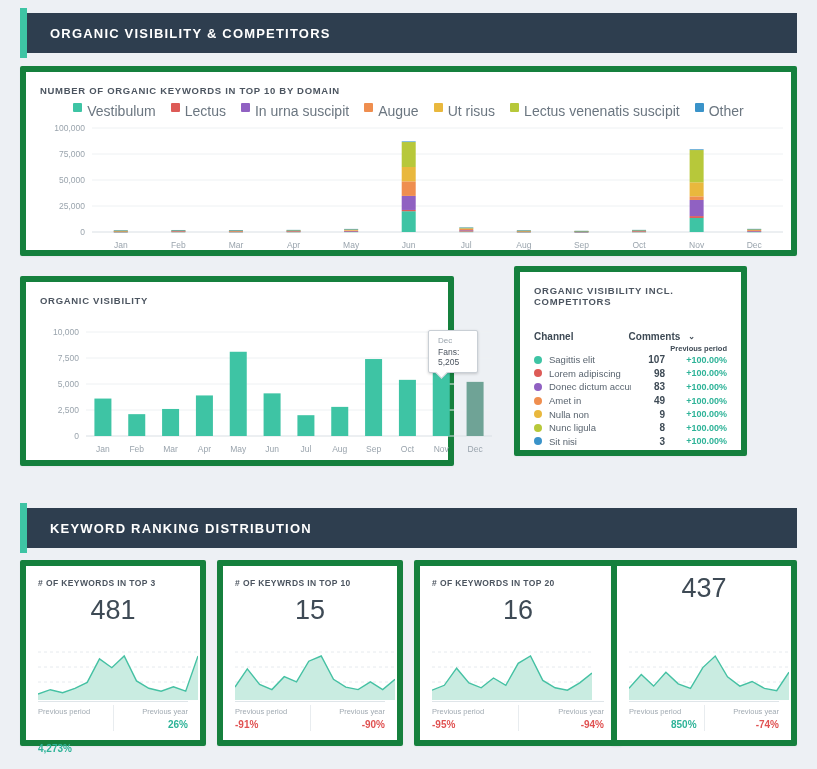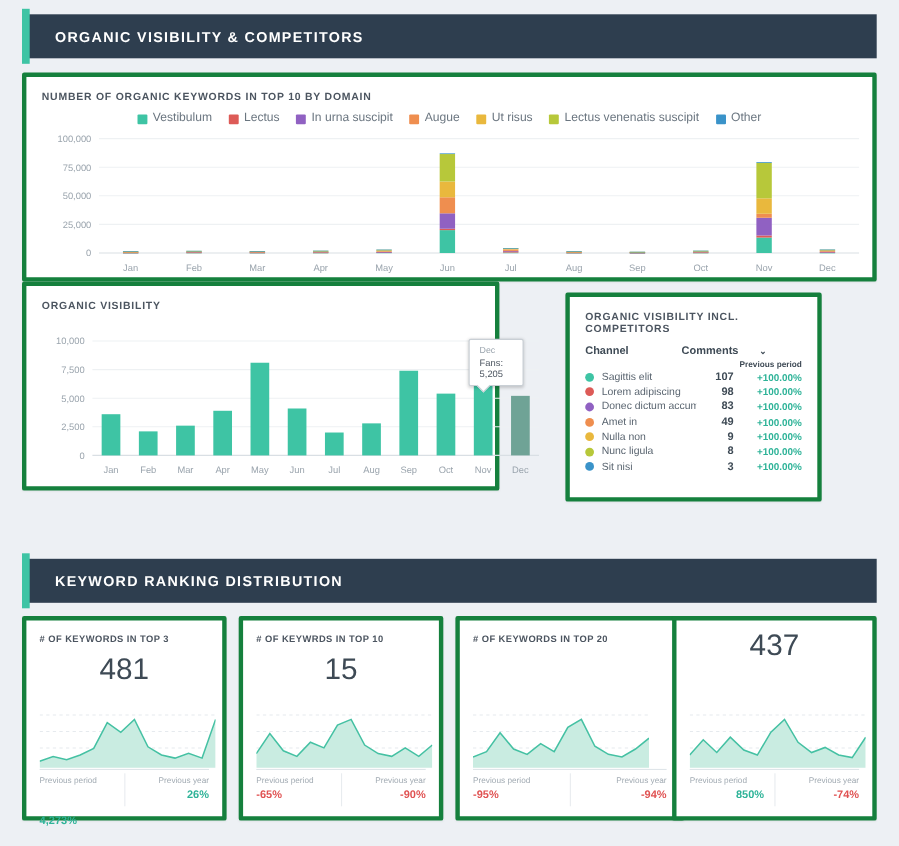--- a/index.html
+++ b/index.html
@@ -1,38 +1,38 @@
 <!DOCTYPE html>
 <html><head>
 <meta charset="utf-8">
 <style>
   *{margin:0;padding:0;box-sizing:border-box}
   html,body{width:817px;height:769px}
   body{background:#edf0f4;font-family:"Liberation Sans",sans-serif;position:relative;overflow:hidden}
   .section-header{position:absolute;left:20px;width:777px;height:40px;background:#2e3e4f;display:flex;align-items:center;padding-left:30px}
   .section-header .accent{position:absolute;left:0;top:-5px;bottom:-5px;width:7px;background:#3ec4a4}
   .section-header h1{color:#ffffff;font-size:13px;font-weight:700;letter-spacing:1.2px}
-  .card{position:absolute;background:#fff;border:4px solid #15803d;border-radius:2px;box-shadow:0 1px 2px rgba(0,0,0,.04)}
+  .card{position:absolute;background:#fff;border:6px solid #15803d;border-radius:2px;box-shadow:0 1px 2px rgba(0,0,0,.04)}
   .card-title{font-size:9.5px;font-weight:700;color:#4c5560;letter-spacing:.7px;padding:13px 14px 0}
   .legend{position:absolute;top:31px;left:0;right:0;display:flex;justify-content:center;gap:15px}
-  .legend-item{display:flex;align-items:flex-end;gap:5px;font-size:11px;color:#6b7680;cursor:pointer}
+  .legend-item{display:flex;align-items:flex-start;gap:5px;font-size:14px;color:#6b7680;cursor:pointer}
   .legend-swatch{width:9px;height:9px;border-radius:1px;display:inline-block}
   .chart1{position:absolute;left:14px;top:48px;width:749px;height:138px}
   .chart2{position:absolute;left:14px;top:40px;width:458px;height:140px}
   svg text{font-family:"Liberation Sans",sans-serif}
   
   .tooltip{position:absolute;left:402px;top:48px;background:#fff;border:1px solid #c9cfd5;border-radius:2px;box-shadow:0 1px 3px rgba(0,0,0,.18);padding:5px 9px;z-index:5;min-width:50px}
   .tooltip:after{content:"";position:absolute;left:8px;bottom:-5px;width:8px;height:8px;background:#fff;border-right:1px solid #c9cfd5;border-bottom:1px solid #c9cfd5;transform:rotate(45deg)}
   .tt-label{font-size:8px;color:#9aa4ad}
   .tt-value{font-size:8.5px;color:#4c5560;margin-top:2px}
   
   .tbl{padding:0 14px}
-  .tbl-head{display:flex;justify-content:space-between;align-items:center;margin-top:9px}
+  .tbl-head{display:flex;justify-content:space-between;align-items:center;margin-top:24px}
   .th-channel{font-size:10px;font-weight:700;color:#3e4a55}
-  .th-comments{font-size:10px;font-weight:700;color:#3e4a55;cursor:pointer;padding-right:32px;display:flex;align-items:center;gap:19px}
+  .th-comments{font-size:10px;font-weight:700;color:#3e4a55;cursor:pointer;padding-right:32px;display:flex;align-items:center;gap:8px}
   .chev{font-size:8px;color:#3e4a55}
   .tbl-sub{text-align:right;font-size:7.5px;font-weight:700;color:#3e4a55;margin-top:2px}
   .trow{display:flex;align-items:center;height:13.6px;font-size:9.5px;color:#5a6570}
   .dot{width:8px;height:8px;border-radius:50%;margin-right:7px;flex:none}
   .tname{flex:1;white-space:nowrap;overflow:hidden}
   .tnum{width:34px;text-align:right;font-weight:700;color:#3e4a55;font-size:10px}
   .tprev{width:62px;text-align:right;font-weight:700;color:#2eb398;font-size:9px}
   
   .kpi-title{font-size:8.5px;font-weight:700;color:#4c5560;letter-spacing:.4px;padding:12px 12px 0;white-space:nowrap}
   .kpi-value{text-align:center;font-size:27px;color:#3e4a55;margin-top:7px;font-weight:400}
@@ -184,21 +184,21 @@
         <rect x="707.2083333333334" y="111.168" width="14" height="0.6" fill="#dd5b57"></rect>
         <rect x="707.2083333333334" y="110.908" width="14" height="0.6" fill="#9061c2"></rect>
         <rect x="707.2083333333334" y="109.972" width="14" height="0.9359999999999999" fill="#ef8e4f"></rect>
         <rect x="707.2083333333334" y="109.452" width="14" height="0.6" fill="#e9b83d"></rect>
         <rect x="707.2083333333334" y="108.984" width="14" height="0.6" fill="#b7c83a"></rect>
         <rect x="707.2083333333334" y="108.8592" width="14" height="0.6" fill="#3a93c9"></rect>
         <text x="714.2083333333334" y="128" text-anchor="middle" font-size="8.5" fill="#9aa4ad">Dec</text>
       </svg></div>
 </div>
 
-<div class="card" style="left:20px;top:256px;width:434px;height:190px">
+<div class="card" style="left:20px;top:276px;width:434px;height:190px">
   <div class="card-title">ORGANIC VISIBILITY</div>
   <div class="chart2" id="chart2"><svg width="458" height="140" viewBox="0 0 458 140">
         <line x1="46" y1="114" x2="452" y2="114" stroke="#d9dfe4" stroke-width="1"></line>
         <text x="39" y="117" text-anchor="end" font-size="8.5" fill="#9aa4ad">0</text>
         <line x1="46" y1="88" x2="452" y2="88" stroke="#eef1f3" stroke-width="1"></line>
         <text x="39" y="91" text-anchor="end" font-size="8.5" fill="#9aa4ad">2,500</text>
         <line x1="46" y1="62" x2="452" y2="62" stroke="#eef1f3" stroke-width="1"></line>
         <text x="39" y="65" text-anchor="end" font-size="8.5" fill="#9aa4ad">5,000</text>
         <line x1="46" y1="36" x2="452" y2="36" stroke="#eef1f3" stroke-width="1"></line>
         <text x="39" y="39" text-anchor="end" font-size="8.5" fill="#9aa4ad">7,500</text>
@@ -328,27 +328,28 @@
         <line x1="0" y1="44" x2="160" y2="44" stroke="#e6eaee" stroke-dasharray="3,3"></line>
         <polygon points="0,62 0.0,49.1 12.3,30.9 24.6,46.5 36.9,51.6 49.2,38.7 61.5,43.9 73.8,23.2 86.2,18.0 98.5,41.3 110.8,49.1 123.1,51.6 135.4,43.9 147.7,51.6 160.0,41.3 160,62" fill="#c9ece1"></polygon>
         <polyline points="0.0,49.1 12.3,30.9 24.6,46.5 36.9,51.6 49.2,38.7 61.5,43.9 73.8,23.2 86.2,18.0 98.5,41.3 110.8,49.1 123.1,51.6 135.4,43.9 147.7,51.6 160.0,41.3" fill="none" stroke="#45c1a3" stroke-width="1.4"></polyline>
       </svg></div>
   <div class="kpi-divider"></div>
   <div class="kpi-labels">
     <span>Previous period</span>
     <span>Previous year</span>
   </div>
   <div class="kpi-changes">
-    <span class="pp-val" style="color: rgb(224, 82, 82);">-65%</span>
+    <span class="pp-val" style="color: rgb(224, 82, 82);">-91%</span>
     <span class="py-val" style="color: rgb(224, 82, 82);">-90%</span>
   </div>
 </div>
 
 <div class="card" style="left:414px;top:560px;width:208px;height:186px">
   <div class="kpi-title"># OF KEYWORDS IN TOP 20</div>
+  <div class="kpi-value">16</div>
   <div class="spark"><svg width="160" height="63" viewBox="0 0 160 63">
         <line x1="0" y1="14" x2="160" y2="14" stroke="#e6eaee" stroke-dasharray="3,3"></line>
         <line x1="0" y1="29" x2="160" y2="29" stroke="#e6eaee" stroke-dasharray="3,3"></line>
         <line x1="0" y1="44" x2="160" y2="44" stroke="#e6eaee" stroke-dasharray="3,3"></line>
         <polygon points="0,62 0.0,52.2 12.3,47.3 24.6,30.2 36.9,44.9 49.2,49.8 61.5,40.0 73.8,47.3 86.2,25.3 98.5,18.0 110.8,42.4 123.1,49.8 135.4,52.2 147.7,44.9 160.0,35.1 160,62" fill="#c9ece1"></polygon>
         <polyline points="0.0,52.2 12.3,47.3 24.6,30.2 36.9,44.9 49.2,49.8 61.5,40.0 73.8,47.3 86.2,25.3 98.5,18.0 110.8,42.4 123.1,49.8 135.4,52.2 147.7,44.9 160.0,35.1" fill="none" stroke="#45c1a3" stroke-width="1.4"></polyline>
       </svg></div>
   <div class="kpi-divider"></div>
   <div class="kpi-labels">
     <span>Previous period</span>

